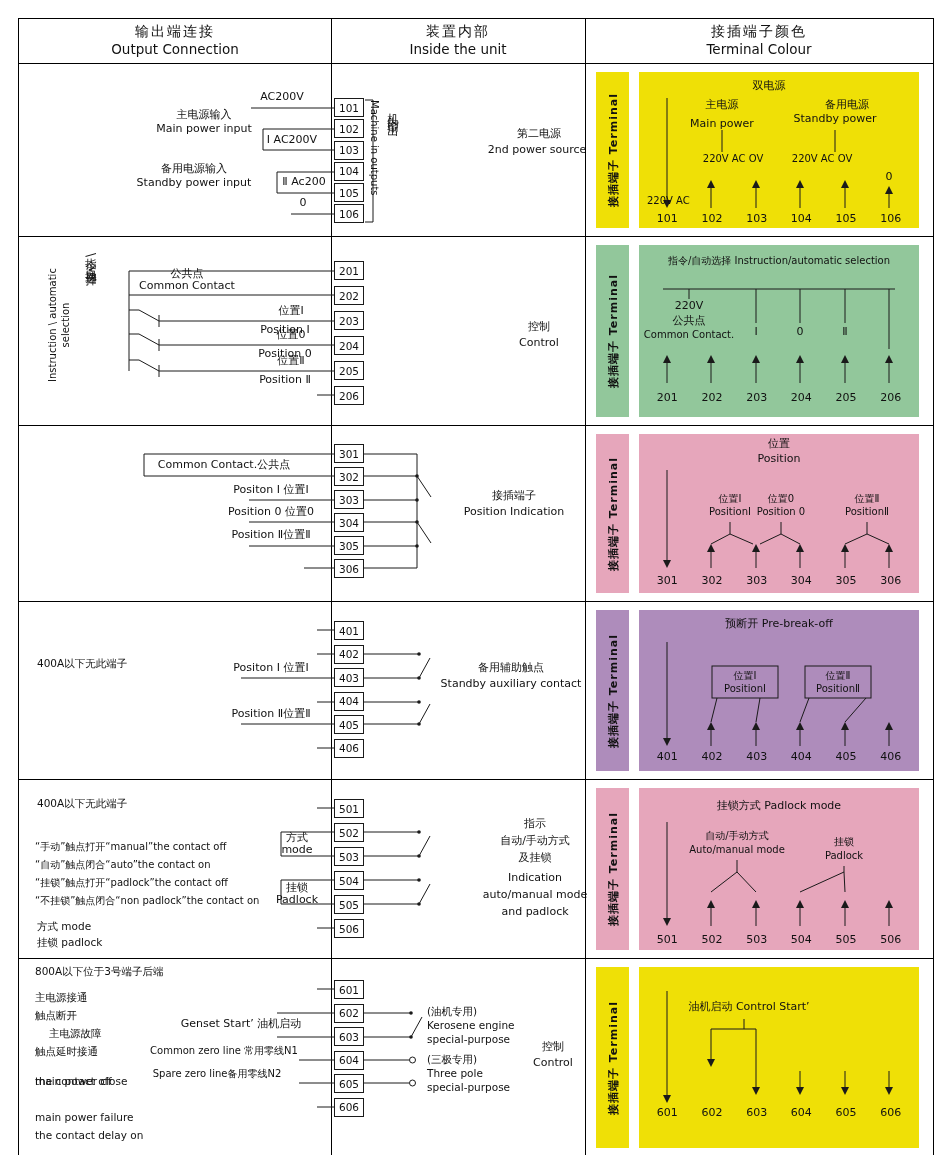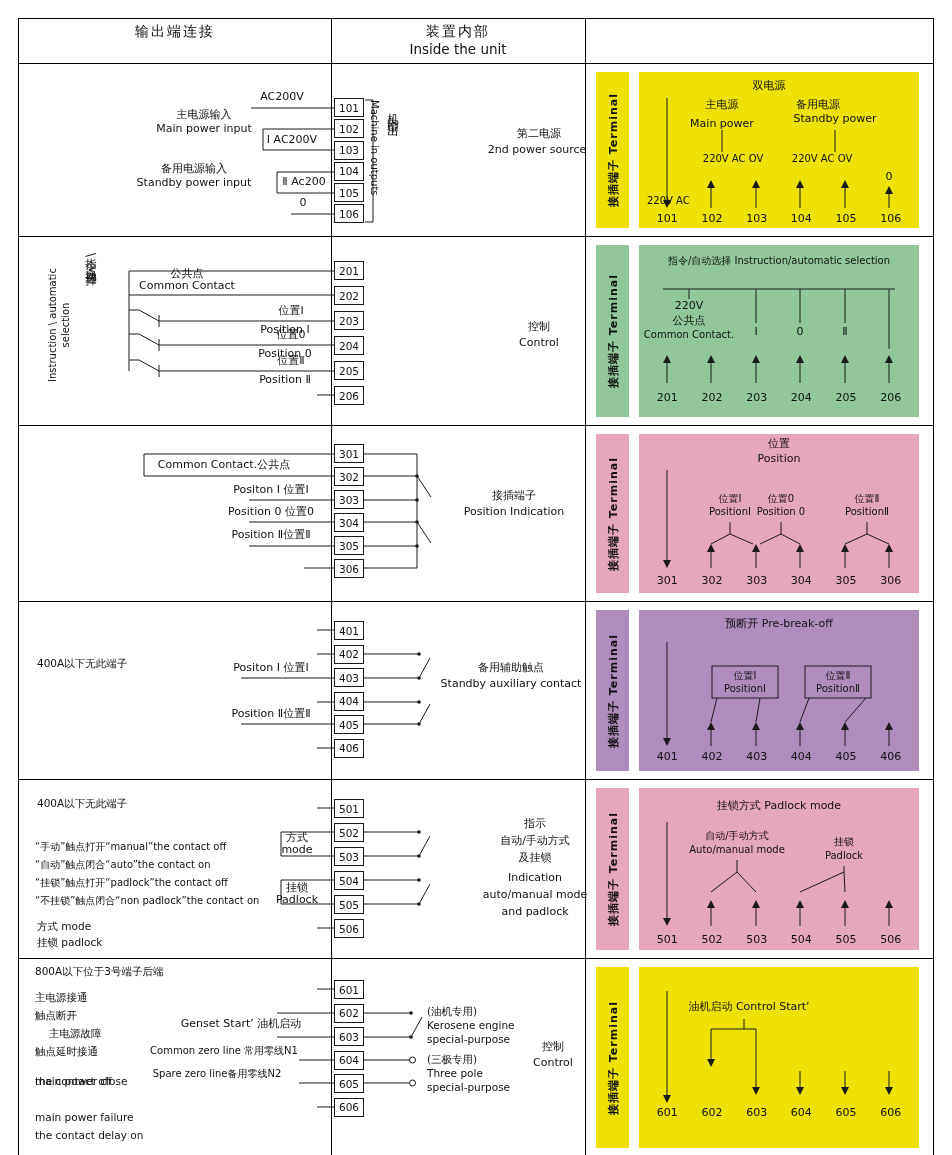--- a/index.html
+++ b/index.html
@@ -32,24 +32,29 @@
   .nums{position:absolute;left:0;width:100%;display:grid;grid-template-columns:repeat(6,1fr);padding:0 6px;box-sizing:border-box;justify-items:center;font-size:11px;}
 </style>
 </head>
 <body>
 
 <div class="page">
 
   <div class="header">
     <div class="hc" style="width:312px">
       <div class="zh">输出端连接</div>
+      <div class="en">Output Connection</div>
     </div>
     <div class="hc" style="width:254px">
       <div class="zh">装置内部</div>
       <div class="en">Inside the unit</div>
+    </div>
+    <div class="hc" style="width:348px">
+      <div class="zh">接插端子颜色</div>
+      <div class="en">Terminal Colour</div>
     </div>
   </div>
 
   <div class="row" style="height:172px">
     <svg class="wires" width="914" height="172" viewBox="0 0 914 172">
       <path class="w" d="M232 44 H315 M244 65 H315 M244 86 H315 M244 65 V86 M258 108 H315 M258 129 H315 M258 108 V129 M272 150 H315 M346 36 H354 V158 H346"></path>
     </svg>
     <div class="tstack" style="top:34px;gap:2.3px">
         <div class="tbox">101</div>
         <div class="tbox">102</div>
@@ -76,21 +81,21 @@
     <div class="panel" style="height: 156px; background: rgb(239, 224, 6);">
       <svg class="pwires" width="280" height="156" viewBox="0 0 280 156">
         <path class="w" d="M83 58 V80 M196 58 V80 M28 26 V128"></path>
         <path class="head" d="M24 128 L32 128 L28 136 Z"></path>
         <path class="w" d="M72 136 V116 M117 136 V116 M161 136 V116 M206 136 V116 M250 136 V122"></path>
         <path class="head" d="M68 116 L76 116 L72 108 Z M113 116 L121 116 L117 108 Z M157 116 L165 116 L161 108 Z M202 116 L210 116 L206 108 Z M246 122 L254 122 L250 114 Z"></path>
       </svg>
       <div class="lbl" style="left:130px;top:8px">双电源</div>
       <div class="lbl" style="left:83px;top:27px">主电源</div>
       <div class="lbl" style="left:83px;top:46px">Main power</div>
-      <div class="lbl" style="left:179px;top:27px">备用电源</div>
+      <div class="lbl" style="left:208px;top:27px">备用电源</div>
       <div class="lbl" style="left:196px;top:41px">Standby power</div>
       <div class="lbl f10" style="left:94px;top:81px">220V AC OV</div>
       <div class="lbl f10" style="left:183px;top:81px">220V AC OV</div>
       <div class="lbl" style="left:250px;top:99px">0</div>
       <div class="lla f10" style="left:8px;top:123px">220V AC</div>
       <div class="nums" style="top:140px">
           <span>101</span>
           <span>102</span>
           <span>103</span>
           <span>104</span>

